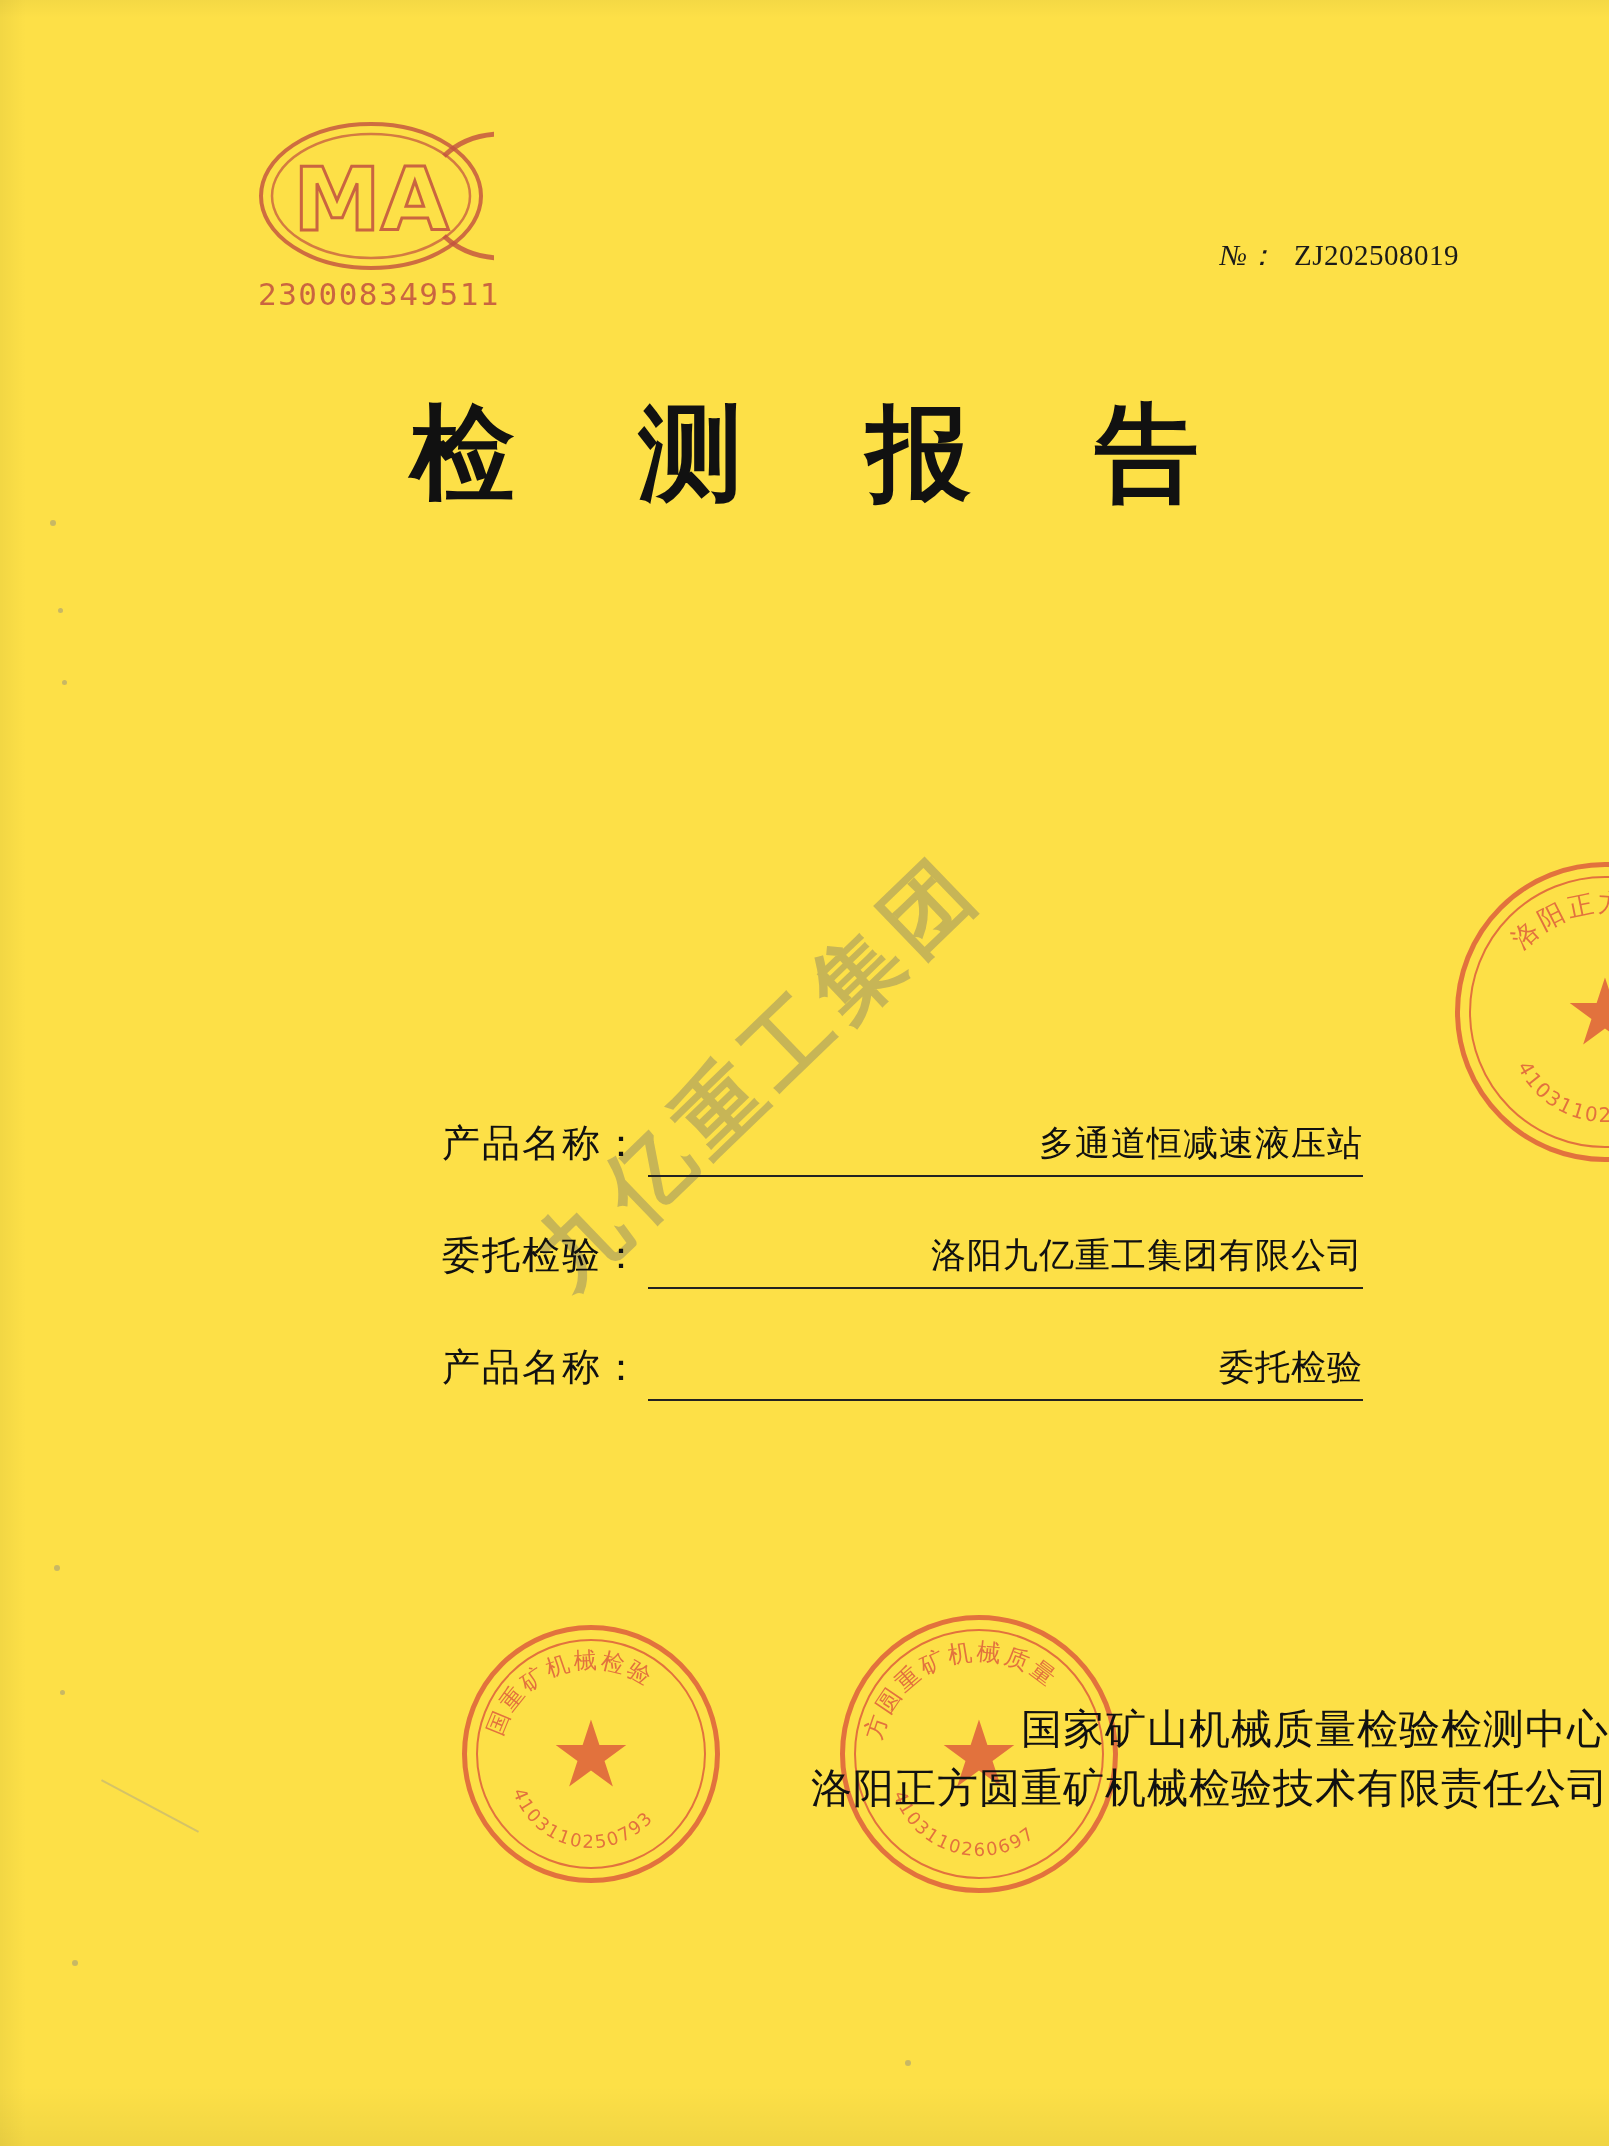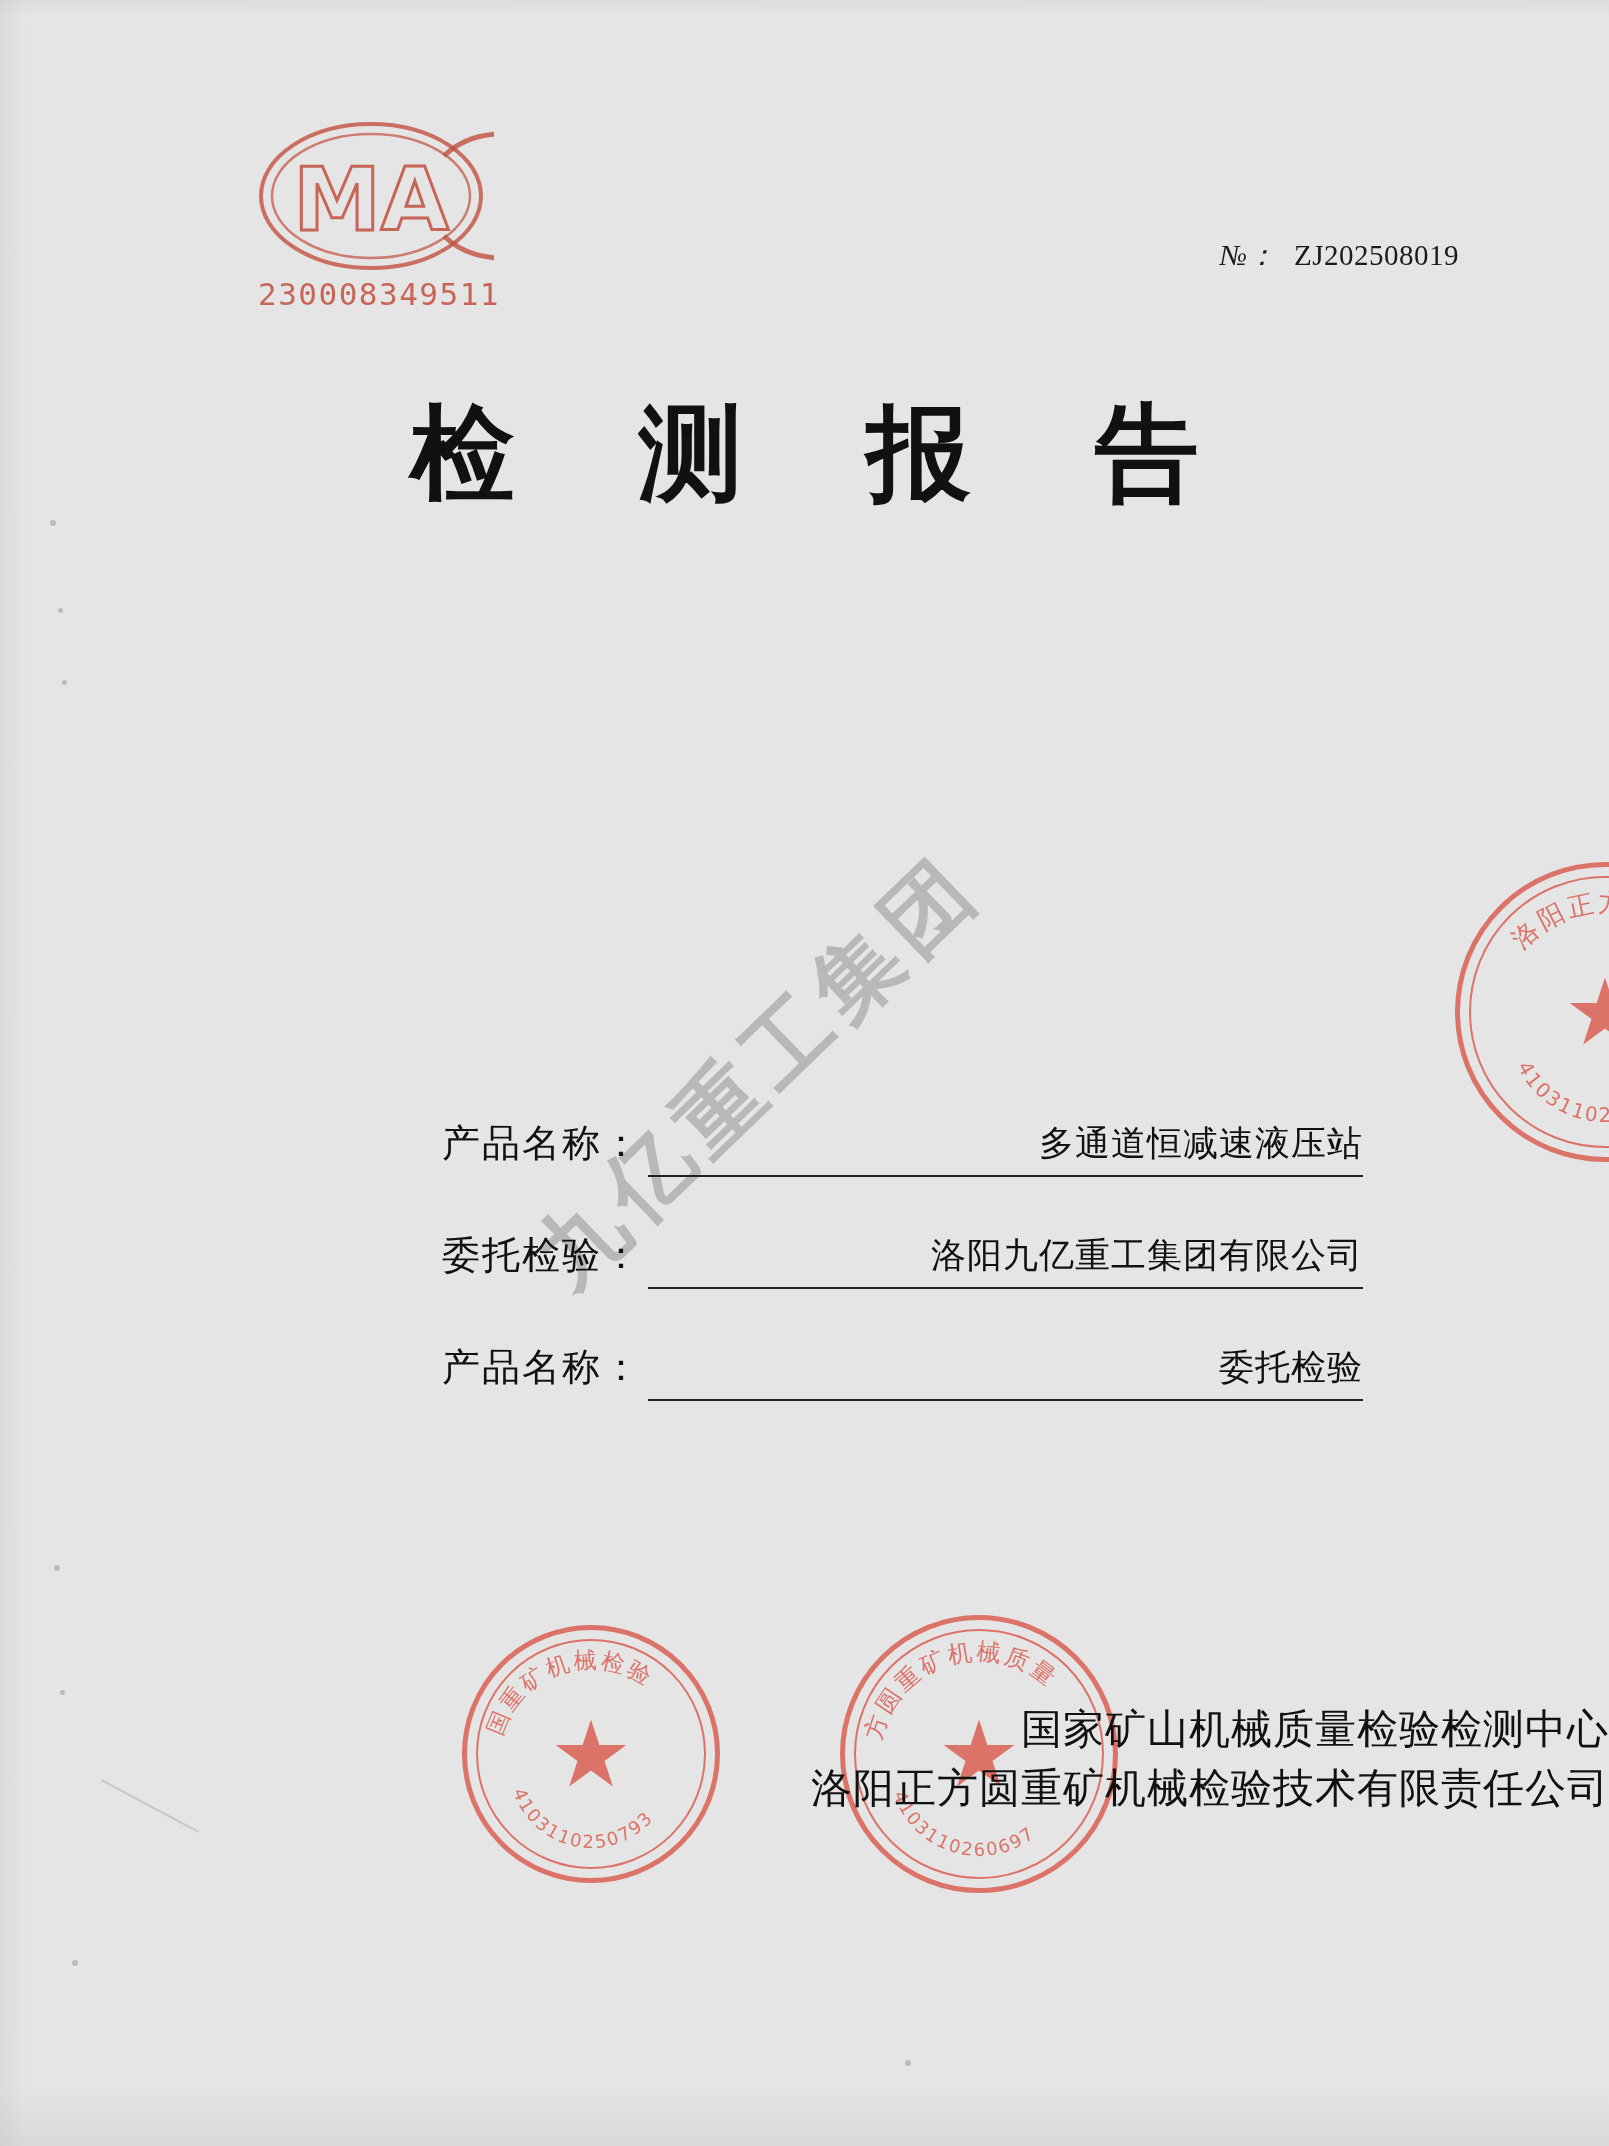--- a/index.html
+++ b/index.html
@@ -7,21 +7,21 @@
     padding: 0;
     background: #ffffff;
   }
   body {
     font-family: "Liberation Sans", sans-serif;
   }
   .page {
     position: relative;
     width: 1609px;
     height: 2146px;
-    background: #e5e5e5;
+    background: #fde047;
     overflow: hidden;
   }
 
   
   .paper-edge-left {
     position: absolute;
     left: 0; top: 0;
     width: 26px; height: 100%;
     background: linear-gradient(to right, rgba(0,0,0,0.045), rgba(0,0,0,0));
     pointer-events: none;

